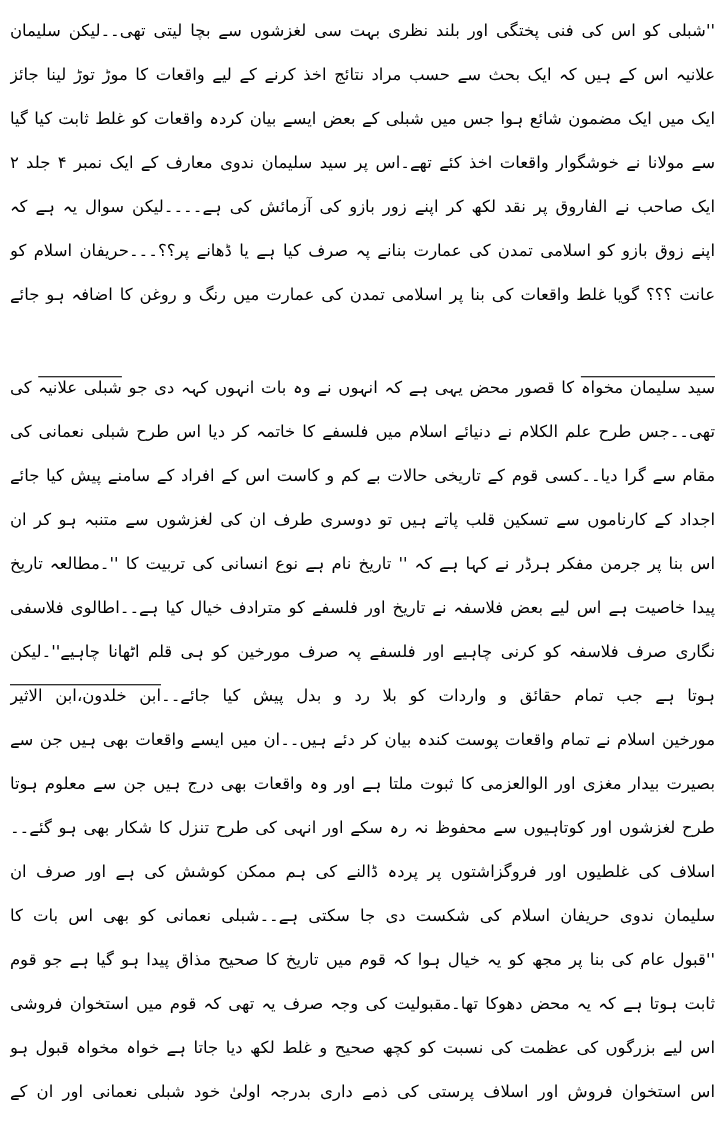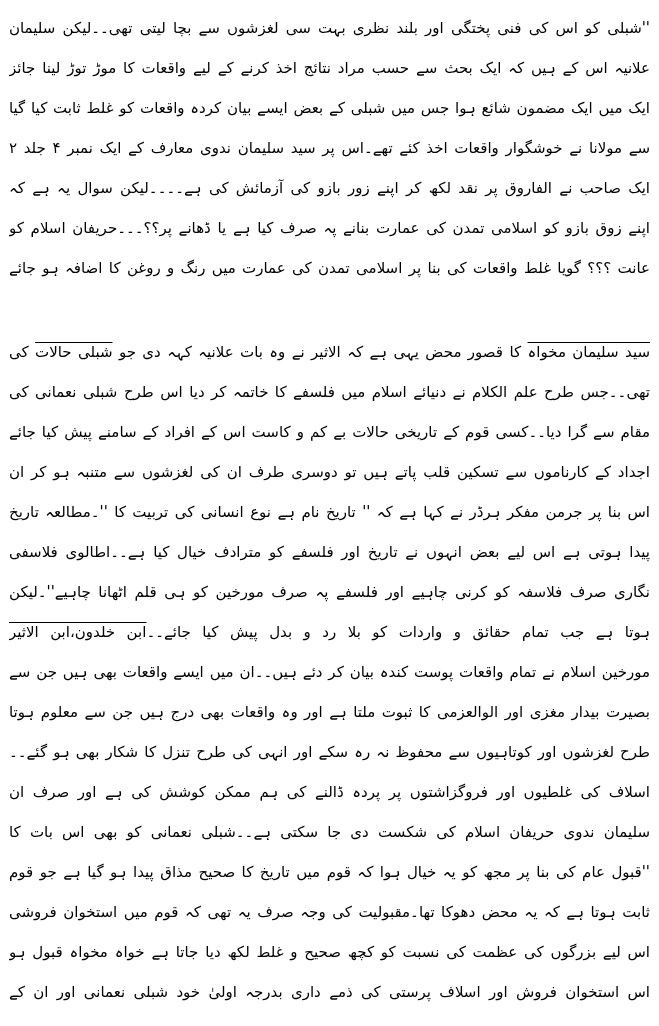--- a/index.html
+++ b/index.html
@@ -53,26 +53,26 @@
       <div class="para">
         <div class="line just">''شبلی کو اس کی فنی پختگی اور بلند نظری بہت سی لغزشوں سے بچا لیتی تھی۔۔لیکن سلیمان ندوی کے ایک بیان میں خیال ہوتا ہے کہ</div>
         <div class="line just">علانیہ اس کے ہیں کہ ایک بحث سے حسب مراد نتائج اخذ کرنے کے لیے واقعات کا موڑ توڑ لینا جائز ہے۔ایک مرتبہ ''الناظر'' میں</div>
         <div class="line just">ایک میں ایک مضمون شائع ہوا جس میں شبلی کے بعض ایسے بیان کردہ واقعات کو غلط ثابت کیا گیا جن سے عہد فاروقی کی نسبت</div>
         <div class="line just">سے مولانا نے خوشگوار واقعات اخذ کئے تھے۔اس پر سید سلیمان ندوی معارف کے ایک نمبر ۴ جلد ۲ میں لکھتے ہیں ''رسالہ الناظر میں</div>
         <div class="line just">ایک صاحب نے الفاروق پر نقد لکھ کر اپنے زور بازو کی آزمائش کی ہے۔۔۔۔لیکن سوال یہ ہے کہ اس دنگل کے پہلوانوں نے</div>
         <div class="line just">اپنے زوق بازو کو اسلامی تمدن کی عمارت بنانے پہ صرف کیا ہے یا ڈھانے پر؟؟۔۔۔حریفان اسلام کو شکست مقصود ہے کا</div>
         <div class="line">عانت ؟؟؟ گویا غلط واقعات کی بنا پر اسلامی تمدن کی عمارت میں رنگ و روغن کا اضافہ ہو جائے تو کوئی حرج نہیں''</div>
       </div>
       <div class="para gap-before">
-        <div class="line just"><span class="overline">سید سلیمان مخواہ</span><span> کا قصور محض یہی ہے کہ الاثیر نے وہ بات علانیہ کہہ دی جو </span><span class="overline">شبلی حالات</span><span> کی تمام تالیفات کا منتہا و مقصود</span></div>
+        <div class="line just"><span class="overline">سید سلیمان مخواہ</span><span> کا قصور محض یہی ہے کہ انہوں نے وہ بات انہوں کہہ دی جو </span><span class="overline">شبلی علانیہ</span><span> کی تمام تالیفات کا منتہا و مقصود</span></div>
         <div class="line just">تھی۔۔جس طرح علم الکلام نے دنیائے اسلام میں فلسفے کا خاتمہ کر دیا اس طرح شبلی نعمانی کی مقصدی تاریخ نویسی نے تاریخ کو اپنے</div>
         <div class="line just">مقام سے گرا دیا۔۔کسی قوم کے تاریخی حالات بے کم و کاست اس کے افراد کے سامنے پیش کیا جائے تو ایک طرف سے وہ اپنے آباد</div>
         <div class="line just">اجداد کے کارناموں سے تسکین قلب پاتے ہیں تو دوسری طرف ان کی لغزشوں سے متنبہ ہو کر ان سے بچنے کی بھی کوشش کرتے ہیں</div>
         <div class="line just">اس بنا پر جرمن مفکر ہرڈر نے کہا ہے کہ '' تاریخ نام ہے نوع انسانی کی تربیت کا ''۔مطالعہ تاریخ سے وسعت قلب اور کشادگی فکر</div>
-        <div class="line just"><span>پیدا ہوتی ہے اس لیے بعض انہوں نے تاریخ اور فلسفے کو مترادف خیال کیا ہے۔۔اطالوی فلاسفی </span></div>
+        <div class="line just"><span>پیدا خاصیت ہے اس لیے بعض فلاسفہ نے تاریخ اور فلسفے کو مترادف خیال کیا ہے۔۔اطالوی فلاسفی </span></div>
         <div class="line just">نگاری صرف فلاسفہ کو کرنی چاہیے اور فلسفے پہ صرف مورخین کو ہی قلم اٹھانا چاہیے''۔لیکن تاریخ نگاری میں فلسفے کا رنگ اسی وقت پیدا</div>
         <div class="line just"><span>ہوتا ہے جب تمام حقائق و واردات کو بلا رد و بدل پیش کیا جائے۔۔</span><span class="overline">ابن خلدون،ابن الاثیر مسعودی،بلاذری</span></div>
         <div class="line just">مورخین اسلام نے تمام واقعات پوست کندہ بیان کر دئے ہیں۔۔ان میں ایسے واقعات بھی ہیں جن سے مسلمانوں کی سیاسی</div>
         <div class="line just">بصیرت بیدار مغزی اور الوالعزمی کا ثبوت ملتا ہے اور وہ واقعات بھی درج ہیں جن سے معلوم ہوتا ہے کہ مسلمان بھی دوسری اقوام کی</div>
         <div class="line just">طرح لغزشوں اور کوتاہیوں سے محفوظ نہ رہ سکے اور انہی کی طرح تنزل کا شکار بھی ہو گئے۔۔شبلی نعمانی اور ان کے تلامذہ نے</div>
         <div class="line just">اسلاف کی غلطیوں اور فروگزاشتوں پر پردہ ڈالنے کی ہم ممکن کوشش کی ہے اور صرف ان واقعات کو اجاگر کیا گیا ہے جن سے بقول</div>
         <div class="line">سلیمان ندوی حریفان اسلام کی شکست دی جا سکتی ہے۔۔شبلی نعمانی کو بھی اس بات کا احساس تھا فرماتے ہیں</div>
         <div class="line just">''قبول عام کی بنا پر مجھ کو یہ خیال ہوا کہ قوم میں تاریخ کا صحیح مذاق پیدا ہو گیا ہے جو قوم کی علمی ترقی کی جان ہے لیکن واقعات سے</div>
         <div class="line just">ثابت ہوتا ہے کہ یہ محض دھوکا تھا۔مقبولیت کی وجہ صرف یہ تھی کہ قوم میں استخوان فروشی اور اسلاف پرستی کی خاصیت موجود ہے</div>
         <div class="line">اس لیے بزرگوں کی عظمت کی نسبت کو کچھ صحیح و غلط لکھ دیا جاتا ہے خواہ مخواہ قبول ہو جاتا ہے ''</div>

